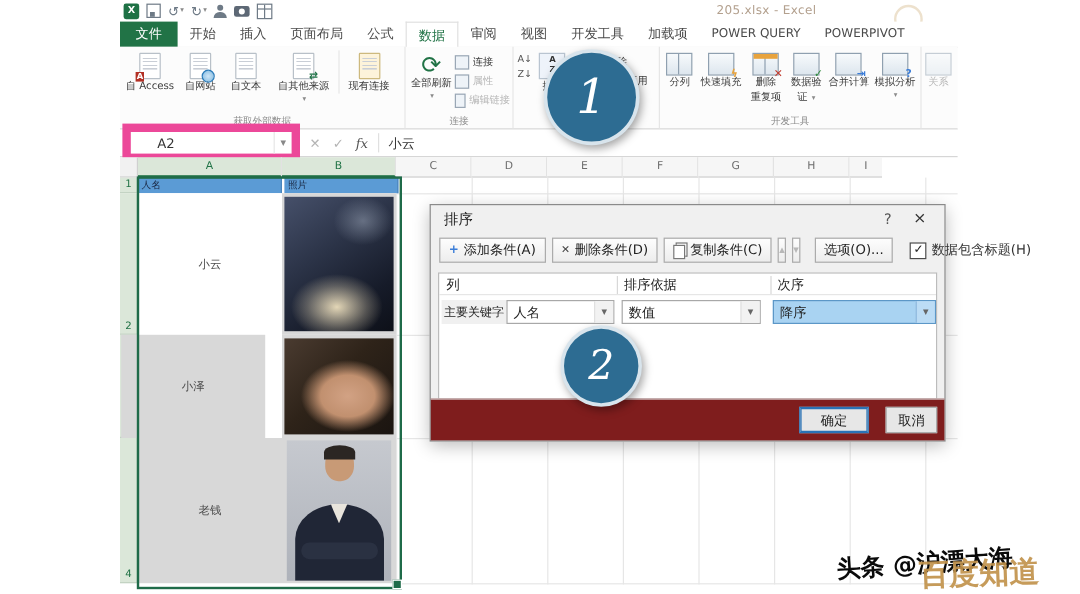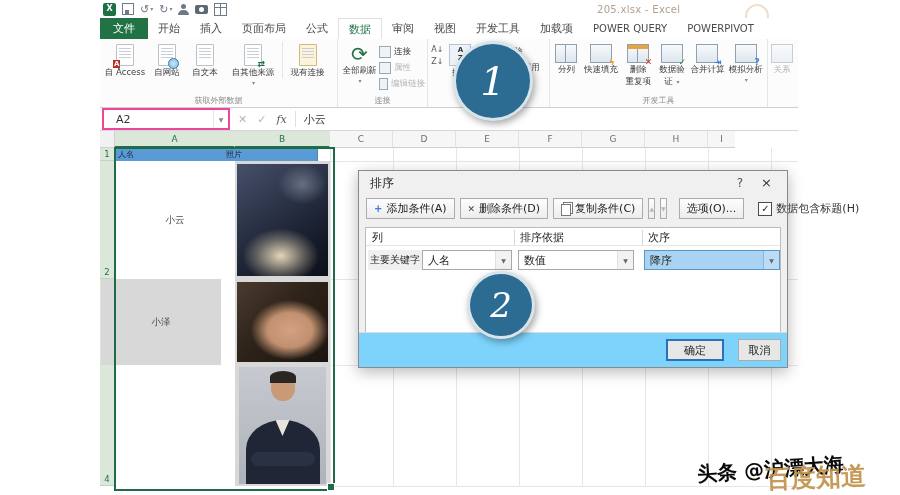--- a/index.html
+++ b/index.html
@@ -63,21 +63,21 @@
           border-top:9px solid #8a93a0;position:relative;margin-top:3px;}
   .funnel::after{content:"";position:absolute;left:-1.5px;top:-1px;width:3px;height:8px;background:#8a93a0;}
   .tbl{width:20px;height:17px;border:1px solid #8fa0b0;background:linear-gradient(#f7fafc,#dde6ee);position:relative;}
   .tbl.split::before{content:"";position:absolute;left:9px;top:0;bottom:0;width:1px;background:#8fa0b0;}
   .tbl .mark{position:absolute;right:-4px;bottom:-5px;font-size:9px;font-weight:bold;line-height:1;}
   .tbl .hdr{position:absolute;left:0;right:0;top:0;height:4px;background:#e8a33d;}
 
   
   .fbar{position:absolute;left:0;top:108px;width:100%;height:22px;background:#fff;
         border-bottom:1px solid #d6d6d6;display:flex;align-items:center;font-size:11px;}
-  .namebox{width:112px;height:18px;border:2px solid #ec4899;margin-left:2px;display:flex;align-items:center;justify-content:space-between;padding-left:12px;color:#333;}
+  .namebox{width:112px;height:18px;border:7px solid #ec4899;margin-left:2px;display:flex;align-items:center;justify-content:space-between;padding-left:22px;color:#333;}
   .namebox .dd{width:14px;height:100%;display:flex;align-items:center;justify-content:center;border-left:1px solid #e6e6e6;color:#888;font-size:6px;}
   .fbtns{display:flex;align-items:center;gap:10px;padding:0 8px;color:#b5b5b5;}
   .fx{font-family:"DejaVu Serif",serif;font-style:italic;color:#555;}
   .fdiv{width:1px;height:16px;background:#e0e0e0;}
   .fcontent{padding-left:8px;color:#333;}
 
   
   .colhdrs{position:absolute;left:0;top:131px;height:17px;display:flex;font-size:9px;}
   .ch{display:flex;align-items:center;justify-content:center;background:#f6f6f6;color:#6d6d6d;
       border-right:1px solid #e2e2e2;border-bottom:1px solid #cfcfcf;box-sizing:border-box;}
@@ -135,21 +135,21 @@
   .dl-hdr span{position:absolute;top:2px;}
   .dl-v1{position:absolute;left:148px;top:0;bottom:0;width:1px;background:#d8d8d8;}
   .dl-v2{position:absolute;left:276px;top:0;bottom:0;width:1px;background:#d8d8d8;}
   .keycell{position:absolute;left:2px;top:22px;width:52px;height:20px;background:#f0f0f0;display:flex;align-items:center;padding-left:2px;font-size:10px;color:#222;}
   .combo{position:absolute;top:22px;height:20px;border:1px solid #a8a8a8;background:#fff;display:flex;
          align-items:center;justify-content:space-between;padding-left:5px;box-sizing:border-box;color:#222;}
   .combo .arr{width:15px;height:100%;display:flex;align-items:center;justify-content:center;
          border-left:1px solid #e0e0e0;background:#f2f2f2;color:#666;font-size:6px;}
   .combo.hl{background:#a9d3f2;border-color:#5c97c7;}
   .combo.hl .arr{background:#bcdcf5;border-left-color:#8ab6dd;}
-  .dlg-footer{position:absolute;left:0;right:0;bottom:0;height:34px;background:#7dd3fc;border-top:1px solid #dcdcdc;}
+  .dlg-footer{position:absolute;left:0;right:0;bottom:0;height:34px;background:#7f1d1d;border-top:1px solid #dcdcdc;}
   .fbtn{position:absolute;top:6px;height:22px;border:1px solid #ababab;background:#e7e7e7;
         display:flex;align-items:center;justify-content:center;box-sizing:border-box;color:#222;}
   .fbtn.ok{left:307px;width:58px;border:1px solid #2a72b5;box-shadow:inset 0 0 0 1px #2a72b5;}
   .fbtn.cancel{left:379px;width:43px;}
 
   
   .callout{position:absolute;border-radius:50%;background:#2d6c92;border:3px solid rgba(235,242,246,.9);
            color:#fff;display:flex;align-items:center;justify-content:center;
            font-family:"DejaVu Serif",serif;font-style:italic;box-shadow:2px 3px 7px rgba(0,0,0,.35);z-index:40;}
   .c1{left:453px;top:41px;width:74px;height:74px;font-size:40px;}
@@ -373,23 +373,24 @@
   <div class="vline" style="left:482px;"></div>
     <div class="vline" style="left:545px;"></div>
   <div class="vline" style="left:608px;"></div>
     <div class="vline" style="left:671px;"></div>
   <div class="hline" style="top:161px;"></div>
     <div class="hline" style="top:279px;"></div>
   <div class="hline" style="top:365px;"></div>
     <div class="hline" style="top:486px;"></div>
 
   <div class="cell hdrcell" style="left:15px;top:148px;width:120px;height:13px;">人名</div>
-  <div class="cell hdrcell" style="left:123px;top:148px;width:95px;height:13px;">照片</div>
+  <div class="cell hdrcell" style="left:137px;top:148px;width:95px;height:13px;">照片</div>
   <div class="cell namecell" style="left:15px;top:161px;width:120px;height:118px;background:#fff;">小云</div>
   <div class="cell namecell gray" style="left:1px;top:279px;width:120px;height:86px;">小泽</div>
+  <div class="cell namecell gray" style="left:15px;top:365px;width:120px;height:121px;">老钱</div>
   <div class="cell gray" style="left:135px;top:161px;width:95px;height:118px;">
     <div class="photo photo-reading" style="position:relative;width:91px;height:112px;"></div>
   </div>
   <div class="cell gray" style="left:135px;top:279px;width:95px;height:86px;">
     <div class="photo photo-face" style="position:relative;width:91px;height:80px;"></div>
   </div>
   <div class="cell gray" style="left:135px;top:365px;width:95px;height:121px;">
     <div class="photo photo-suit" style="position:relative;width:87px;height:117px;">
       <span class="suit-head"></span>
         <span class="suit-body"></span>

